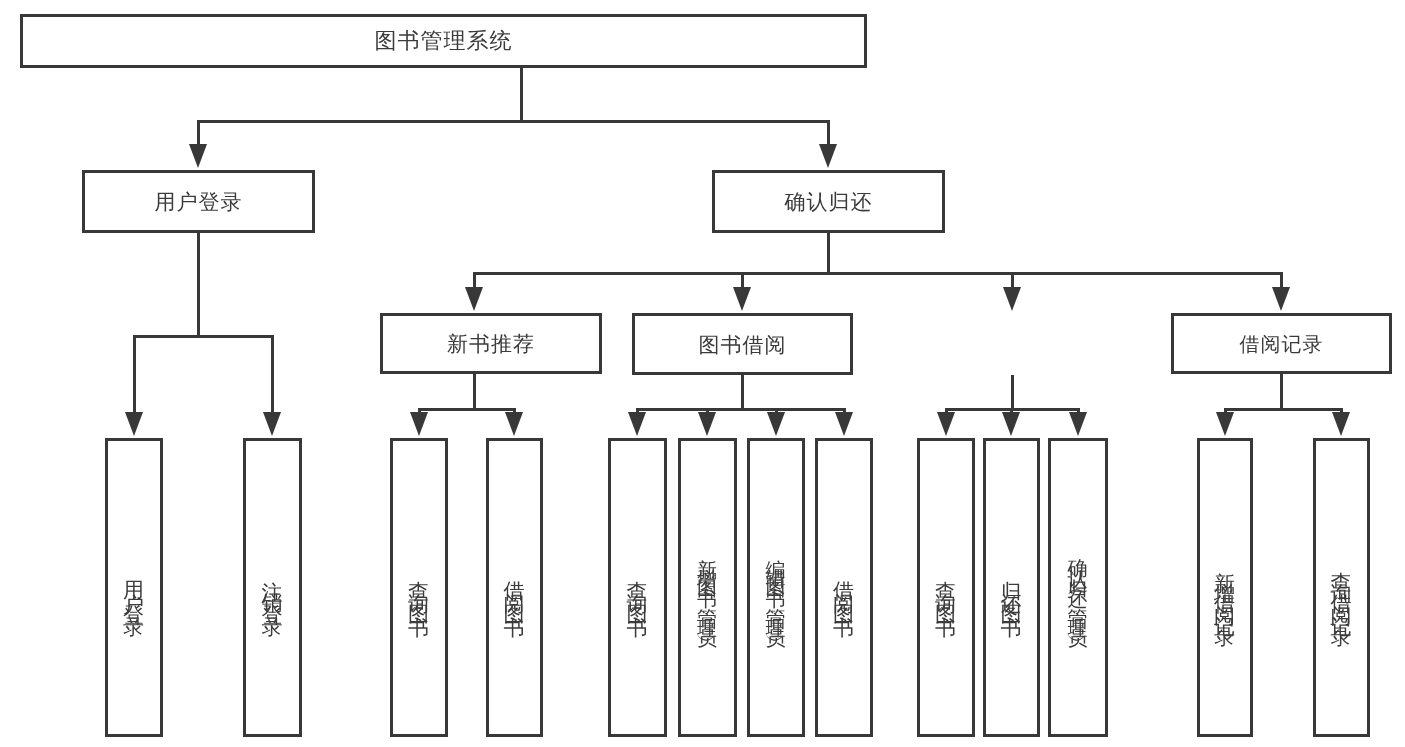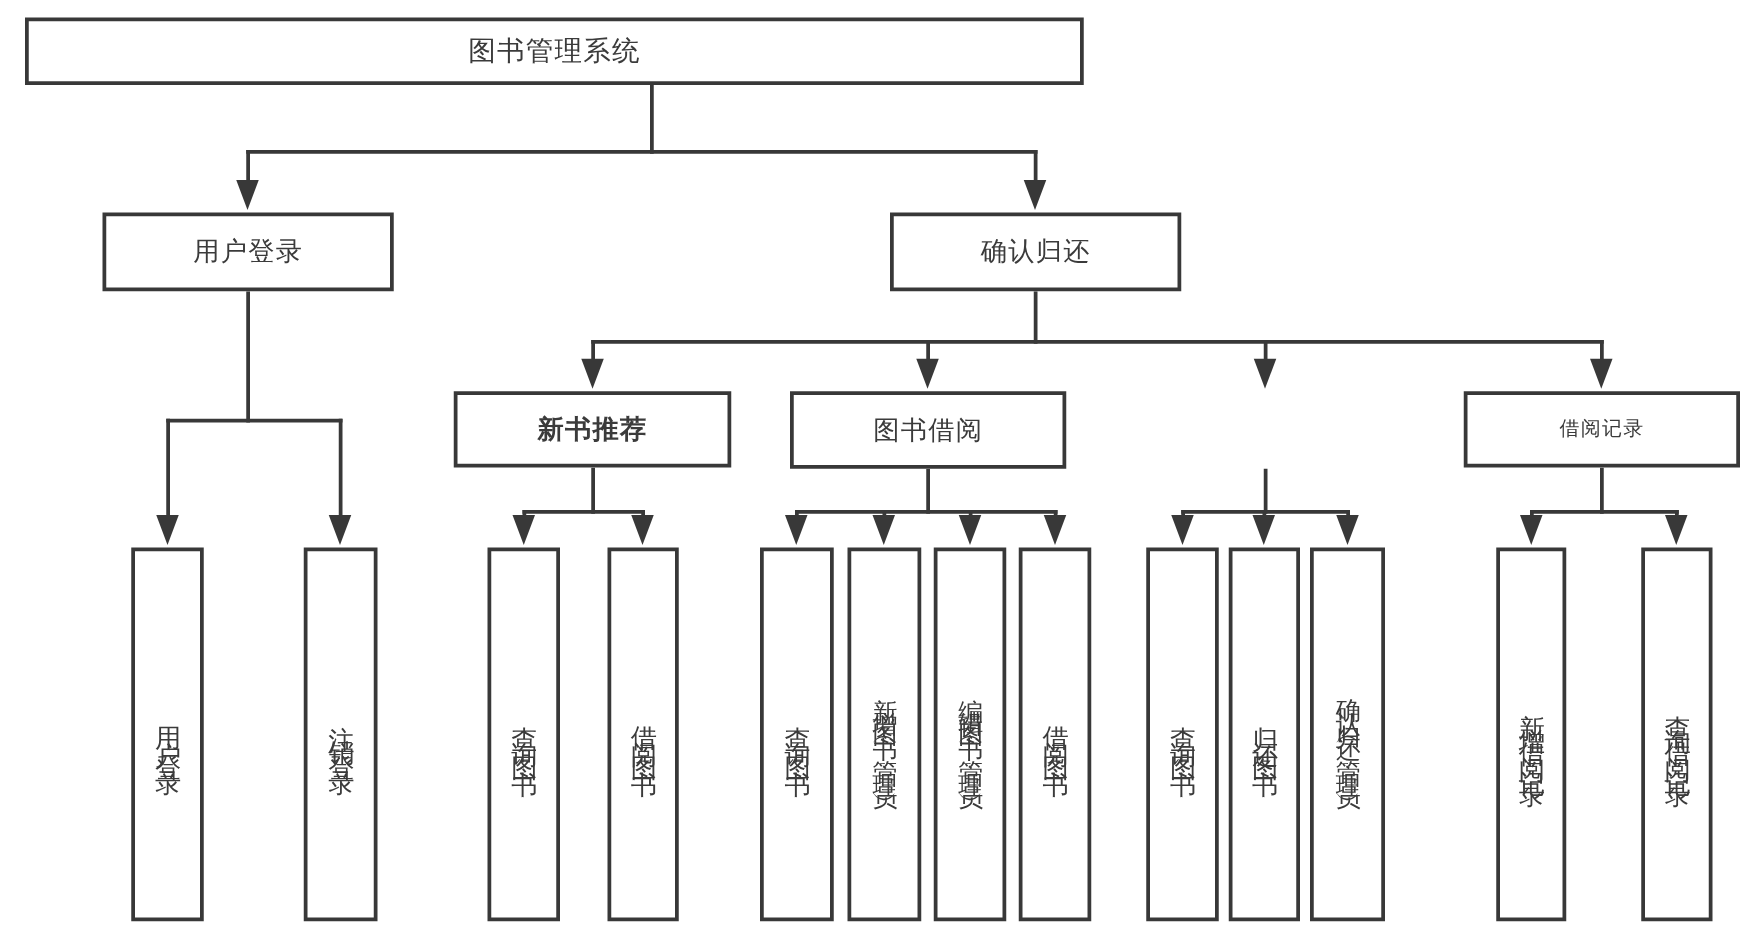--- a/index.html
+++ b/index.html
@@ -93,28 +93,28 @@
     <div class="arrow" style="left: 1332px; top: 412px;"></div>
     <div class="node h" style="left: 20px; top: 14px; width: 847px; height: 54px;">
       <span style="font-size: 22px;">图书管理系统</span>
     </div>
     <div class="node h" style="left: 82px; top: 170px; width: 233px; height: 63px;">
       <span style="font-size: 21px;">用户登录</span>
     </div>
     <div class="node h" style="left: 712px; top: 170px; width: 233px; height: 63px;">
       <span style="font-size: 21px;">确认归还</span>
     </div>
-    <div class="node h" style="left: 363px; top: 313px; width: 222px; height: 61px; font-weight: bold;">
+    <div class="node h" style="left: 380px; top: 313px; width: 222px; height: 61px;">
       <span style="font-size: 21px;">新书推荐</span>
     </div>
     <div class="node h" style="left: 632px; top: 313px; width: 221px; height: 62px;">
       <span style="font-size: 21px;">图书借阅</span>
     </div>
     <div class="node h" style="left: 1171px; top: 313px; width: 221px; height: 61px;">
-      <span style="font-size: 16px;">借阅记录</span>
+      <span style="font-size: 20px;">借阅记录</span>
     </div>
     <div class="node v" style="left: 105px; top: 438px; width: 58px; height: 299px;">
       <span style="font-size: 21px;">用户登录</span>
     </div>
     <div class="node v" style="left: 243px; top: 438px; width: 59px; height: 299px;">
       <span style="font-size: 21px;">注销登录</span>
     </div>
     <div class="node v" style="left: 390px; top: 438px; width: 58px; height: 299px;">
       <span style="font-size: 21px;">查询图书</span>
     </div>

